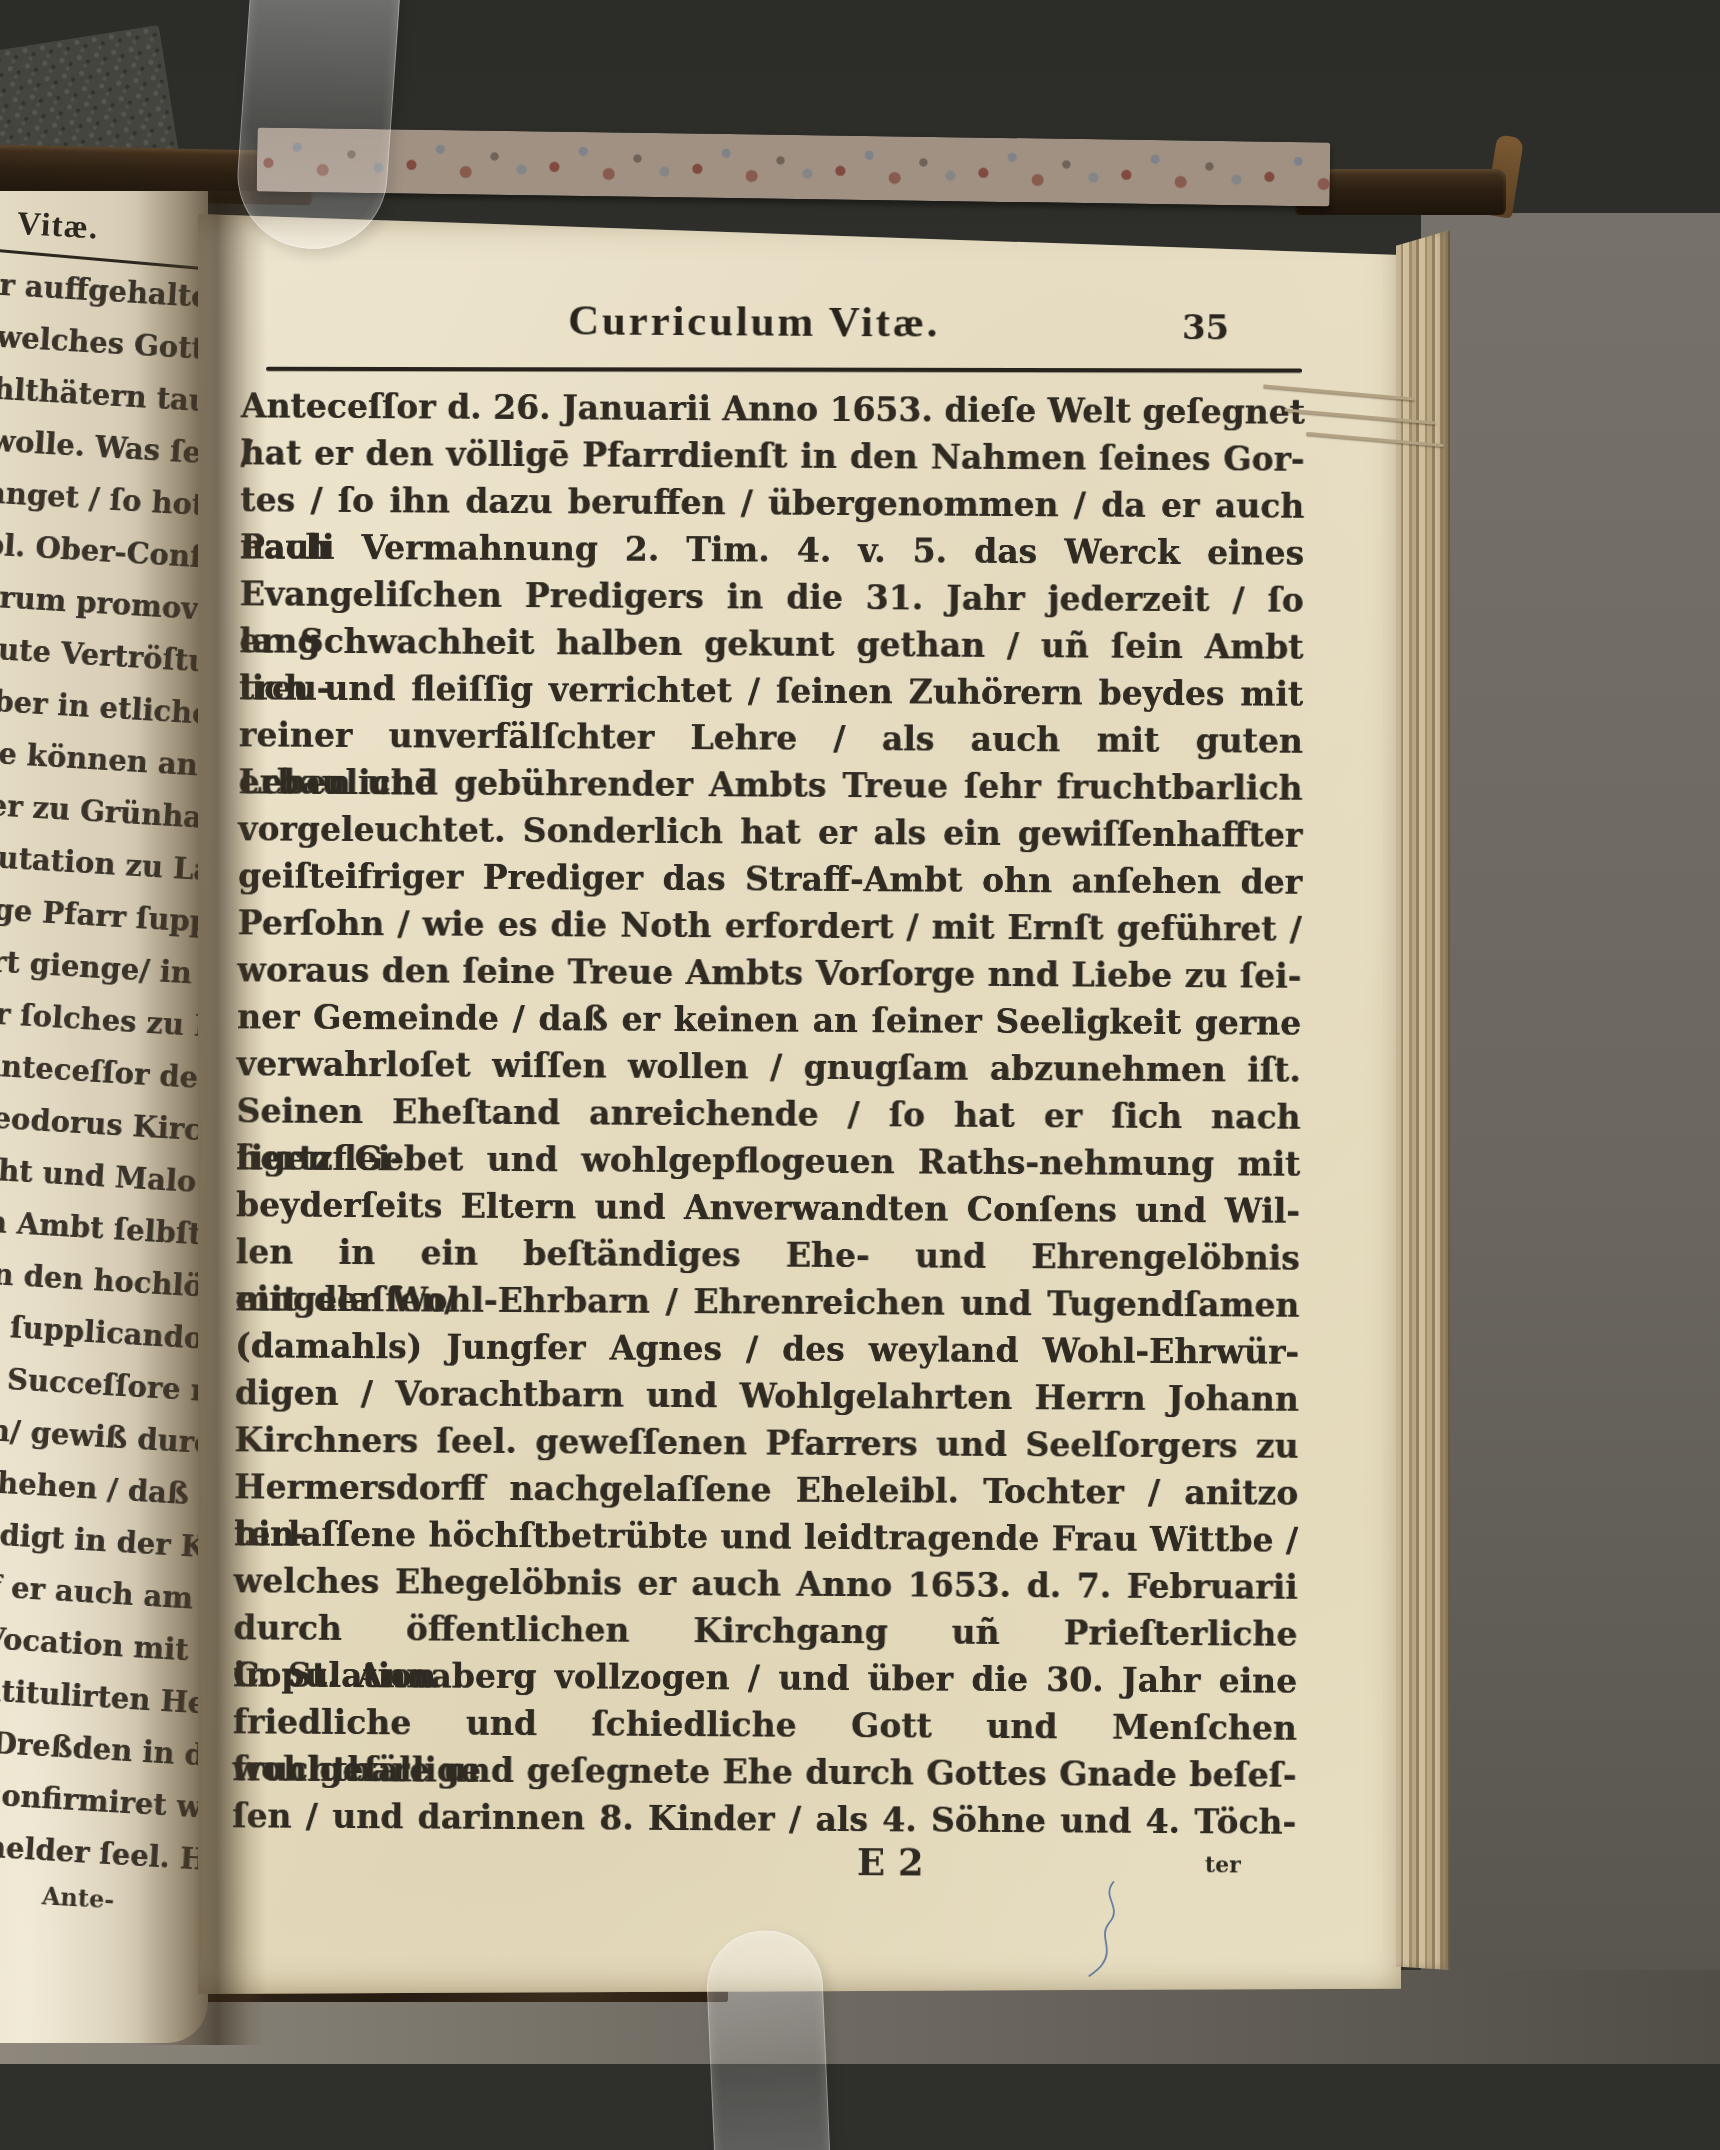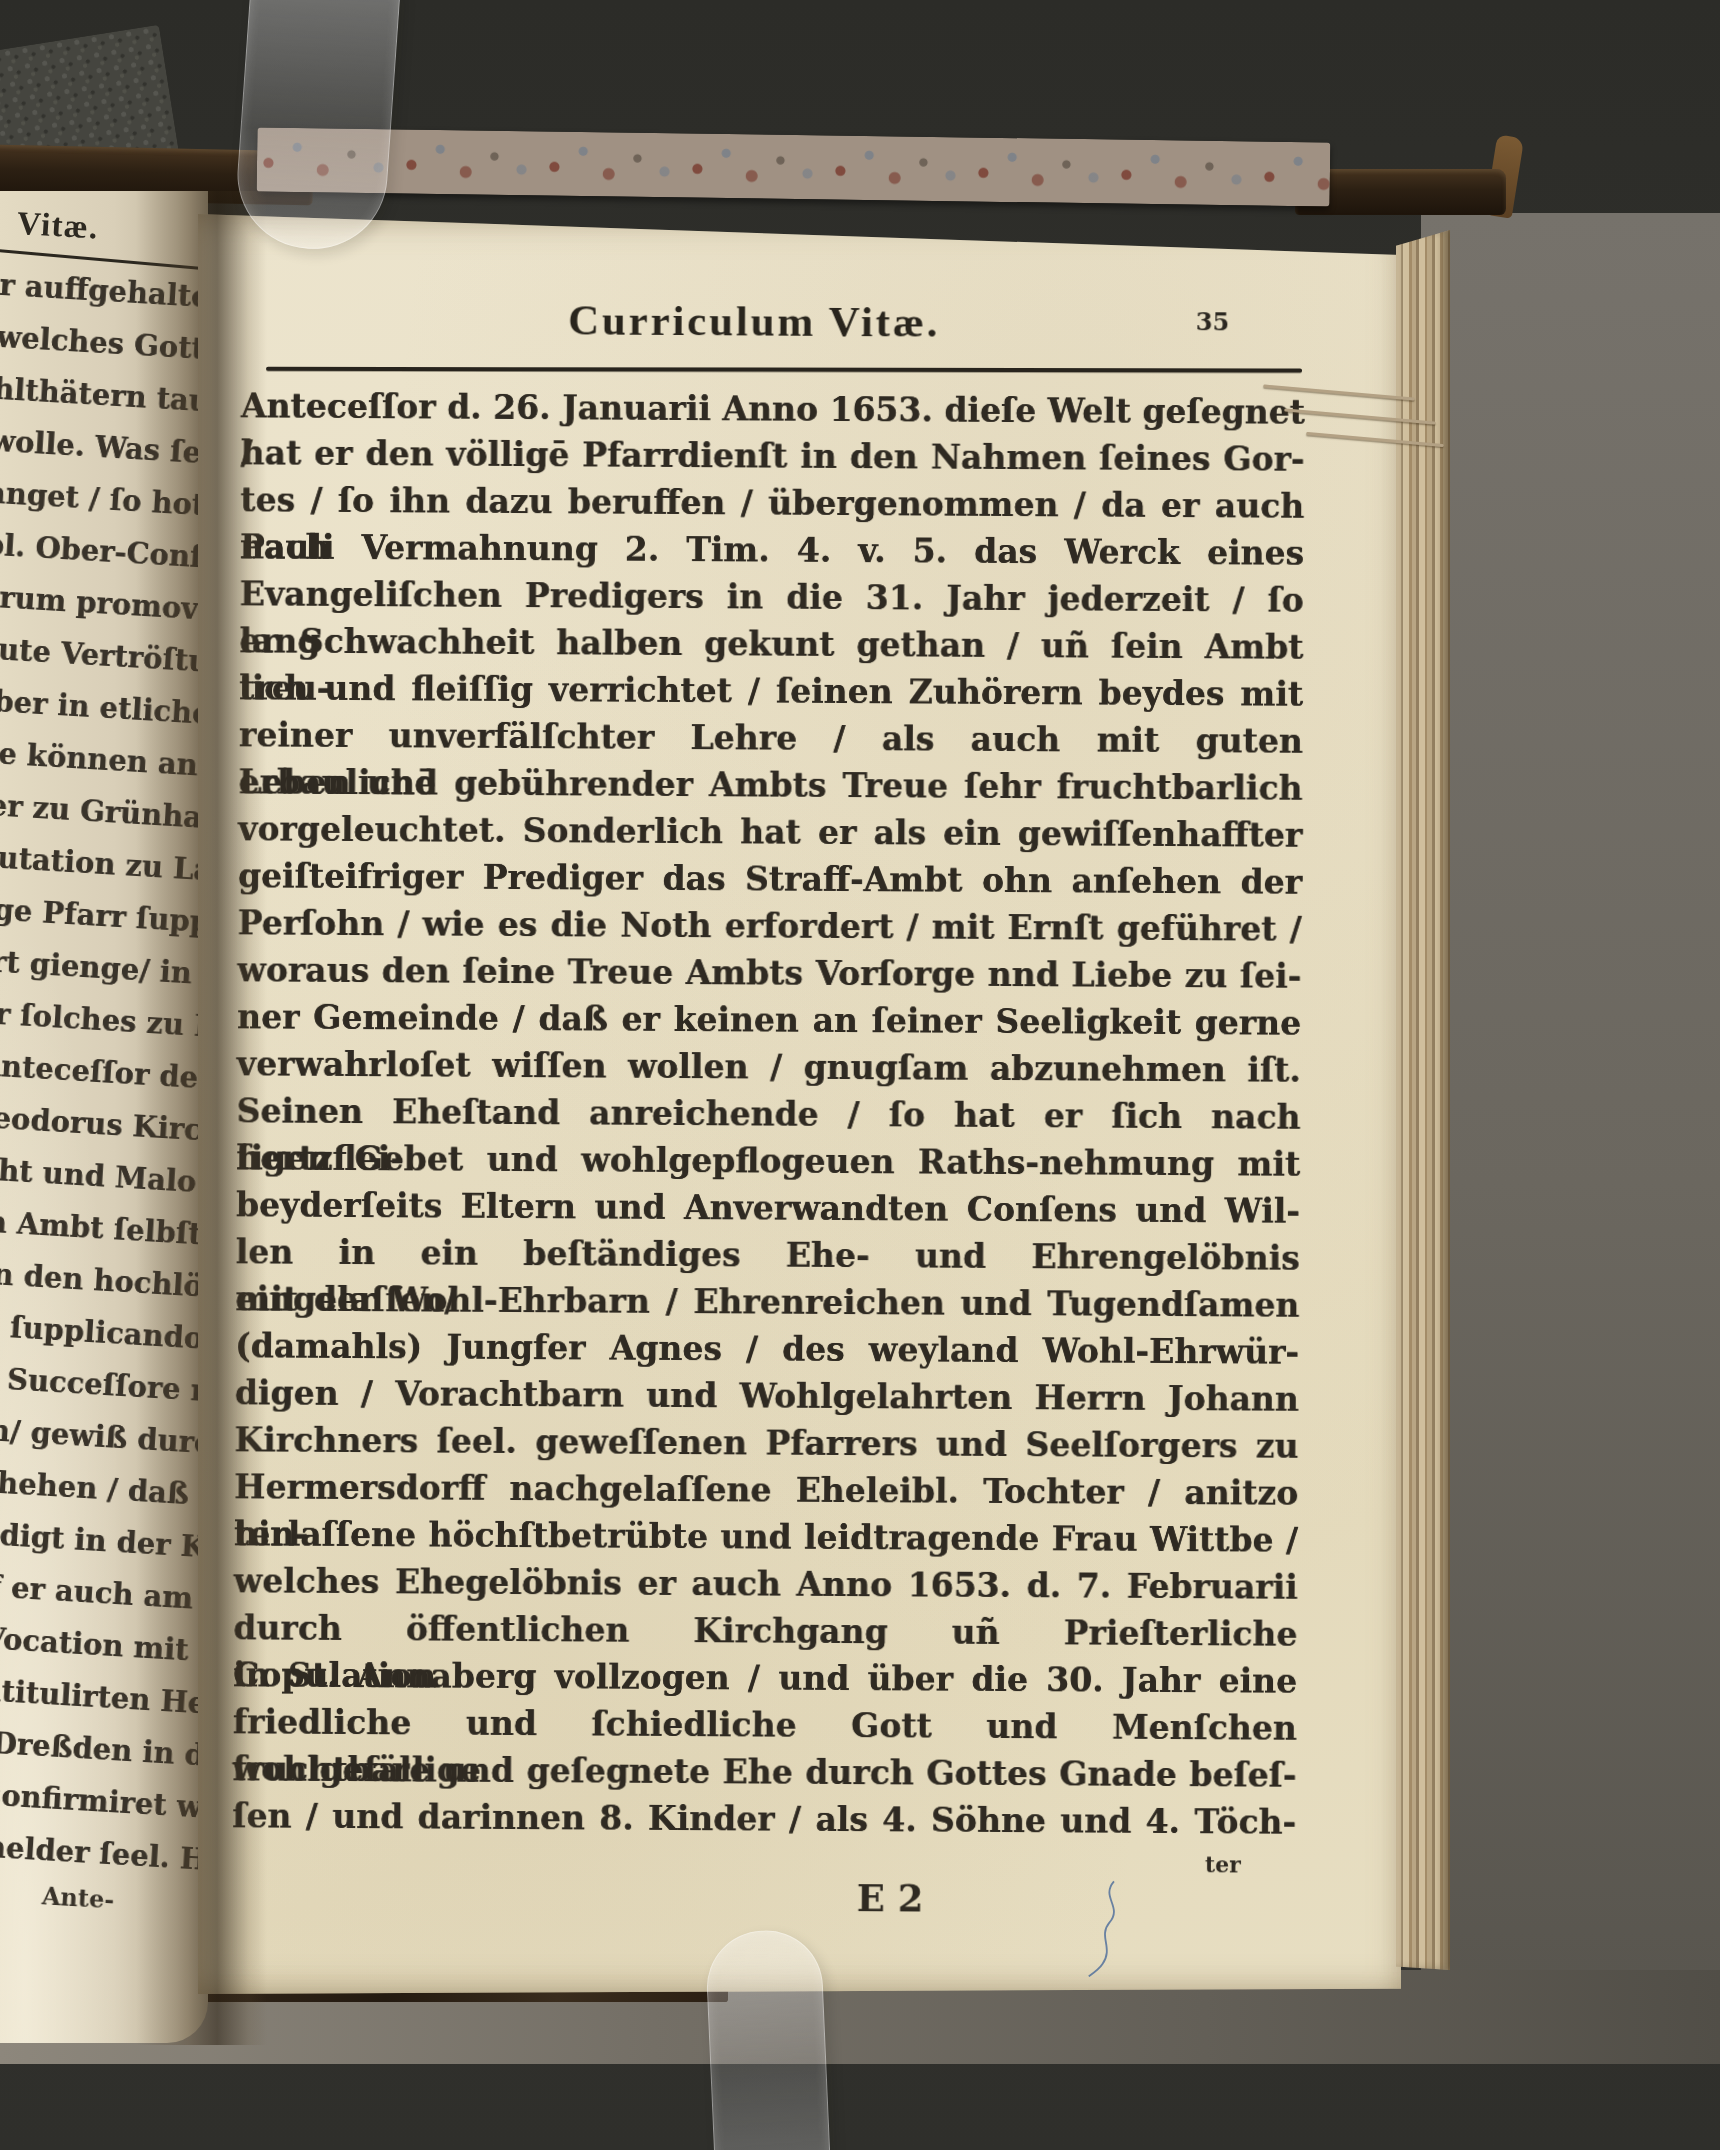--- a/index.html
+++ b/index.html
@@ -70,27 +70,27 @@
       linear-gradient(160deg,#ece4cd 0%,#e8dfc4 48%,#e4dabc 78%,#e7dec2 100%);
     clip-path:polygon(0% 0%, 100% 2.3%, 100% 99.7%, 0% 100%);
     box-shadow:inset 32px 0 41px -21px rgba(96,78,50,0.55),
                inset -15.7px 0 32px -15.7px rgba(130,108,74,0.4),
                inset 0 -21px 32px -16.6px rgba(130,108,74,0.35),
                inset 0 28px 37px -23px rgba(120,100,68,0.35);}
   #right-content{position:absolute; left:0; top:0; width:100%; height:100%; transform:rotate(0.35deg); transform-origin:40% 0;}
   .rtitle{position:absolute; left:50%; top:82px; transform:translateX(-62%);
     font-family:"Liberation Serif", serif; font-weight:bold; font-size:43px; letter-spacing:2.8px;
     color:#29251d; white-space:nowrap; filter:blur(0.2px);}
-  .pagenum{position:absolute; right:171px; top:90px; font-size:24px; font-weight:bold; color:#2b2720; filter:blur(0.2px);}
+  .pagenum{position:absolute; right:171px; top:90px; font-size:34px; font-weight:bold; color:#2b2720; filter:blur(0.2px);}
   .rrule{position:absolute; left:69px; top:153px; width:1036px; height:3.7px; background:#28241d;
     border-radius:2.3px; transform:rotate(-0.25deg); box-shadow:0 0.9px 0 rgba(40,36,29,0.35);}
   #body-lines{position:absolute; left:44px; top:171px; width:1064px;}
   .rline{height:47px; line-height:47px; font-size:33px; font-weight:bold; color:#2f2a22;
     text-align:justify; text-align-last:justify; text-shadow:0.3px 0 0 currentColor; filter:blur(0.3px);}
-  .sig{position:absolute; left:669px; top:1625px; font-size:37px; font-weight:bold; color:#2f2a22; filter:blur(0.2px);margin-top:36px;}
+  .sig{position:absolute; left:669px; top:1625px; font-size:37px; font-weight:bold; color:#2f2a22; filter:blur(0.2px);}
   .catch{position:absolute; left:1017px; top:1634px; font-size:22px; font-weight:bold; color:#2f2a22; filter:blur(0.2px);}
 
   
   #fore-edge{left:1396px; top:230px; width:54px; height:1740px;
     background:repeating-linear-gradient(90deg,#b9a684 0 4.6px,#937f60 4.6px 7.4px,#d0bf9d 7.4px 13px,#a38c68 13px 15.7px);
     box-shadow:inset -6.4px 0 8.3px rgba(60,45,25,0.5), inset 4.6px 0 6.4px rgba(255,245,220,0.3);
     clip-path:polygon(0 0.9%, 100% 0, 100% 100%, 0 99.8%);}
   .step{position:absolute; height:3.2px; background:#b3a184; border-radius:1.8px; box-shadow:0 1.4px 1.4px rgba(70,55,30,0.45);}
   #step1{left:1263px; top:391px; width:152px; transform:rotate(5deg);}
   #step2{left:1284px; top:415px; width:152px; transform:rotate(5deg);}

